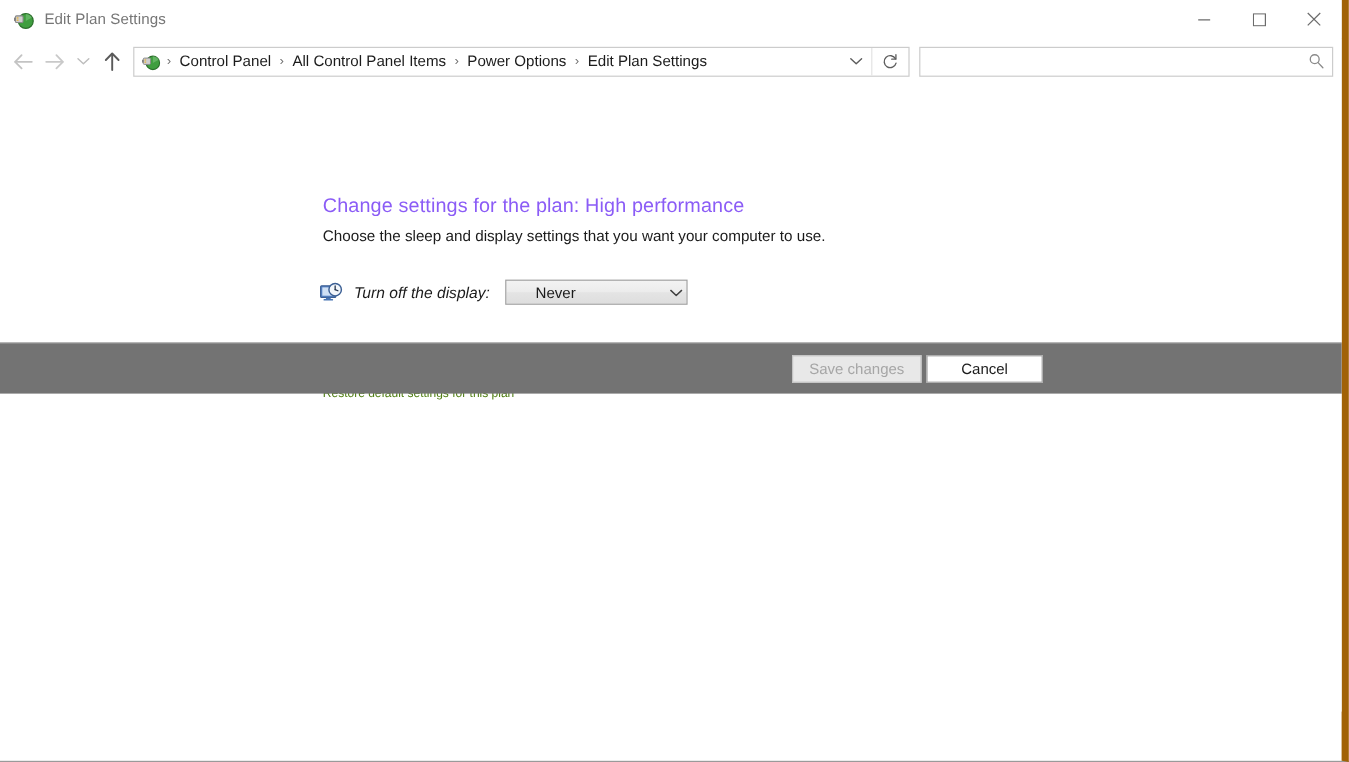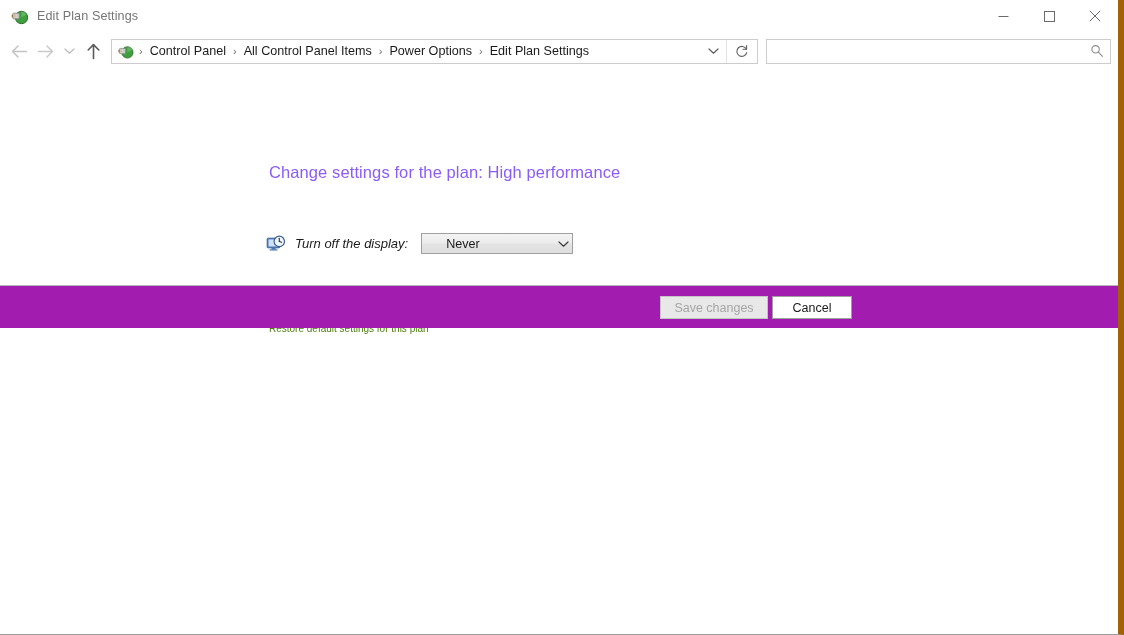--- a/index.html
+++ b/index.html
@@ -256,42 +256,42 @@
 
   
   .divider {
     height: 1px;
     background: #b6b6b6;
     width: 100%;
   }
   .buttonbar {
     height: 42px;
     position: relative;
-    background: #a21caf;
+    background: #737373;
   }
   .btn {
     position: absolute;
     top: 10px;
     height: 23px;
     box-sizing: border-box;
     font-family: inherit;
     font-size: 12.5px;
     padding: 0;
     border: 1px solid #a0a0a0;
   }
   .btn.save {
     left: 660px;
     width: 108px;
     color: #a6a6a6;
     background: #e8e8e8;
     border-color: #c4c4c4;
   }
   .btn.cancel {
     left: 772px;
-    width: 80px;
+    width: 97px;
     color: #1b1b1b;
     background: #ffffff;
   }
 
   .filler { background: #ffffff; }
 </style>
 </head>
 <body>
 
 <div id="window">
@@ -393,20 +393,21 @@
         <svg width="14" height="14" viewBox="0 0 14 14">
           <circle cx="5.6" cy="5.3" r="3.7" fill="none" stroke="#8a8a8a" stroke-width="1.1"></circle>
           <line x1="8.4" y1="8.2" x2="12.4" y2="12.4" stroke="#8a8a8a" stroke-width="1.1" stroke-linecap="round"></line>
         </svg>
       </div>
     </div>
   </div>
 
   <div class="content">
     <div class="page-title">Change settings for the plan: High performance</div>
+    <div class="page-subtitle">Choose the sleep and display settings that you want your computer to use.</div>
 
     <div class="setting-row">
       <svg class="setting-icon" viewBox="0 0 20 20">
         <rect x="1.2" y="4.2" width="12.6" height="9.6" rx="0.8" fill="#5a86c8" stroke="#3c5f94" stroke-width="1"></rect>
         <rect x="2.6" y="5.5" width="9.8" height="6.9" fill="#cfe0f5"></rect>
         <rect x="5.6" y="14" width="4" height="1.5" fill="#4a76b4"></rect>
         <rect x="3.6" y="15.2" width="8" height="1.3" rx="0.5" fill="#4a76b4"></rect>
         <circle cx="13.3" cy="7.4" r="5.2" fill="#f2f6fb" stroke="#3b5f94" stroke-width="1.2"></circle>
         <line x1="13.3" y1="7.4" x2="13.3" y2="4.3" stroke="#26364f" stroke-width="1.1" stroke-linecap="round"></line>
         <line x1="13.3" y1="7.4" x2="15.6" y2="8.3" stroke="#26364f" stroke-width="1.1" stroke-linecap="round"></line>

